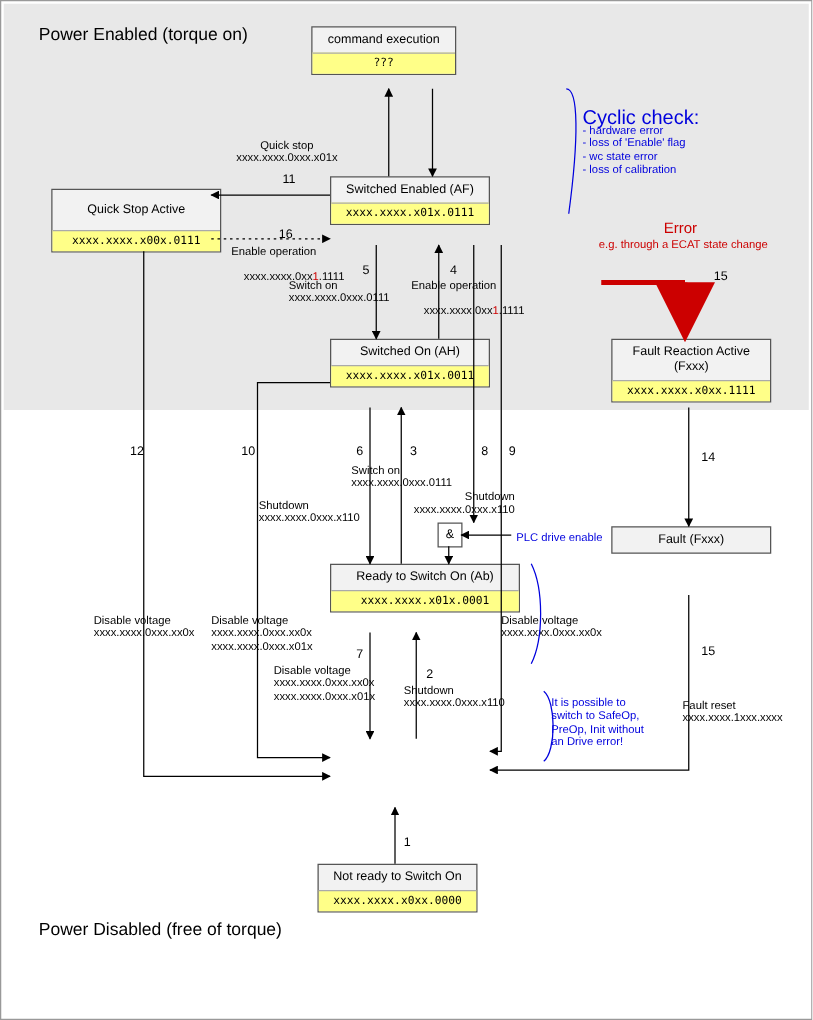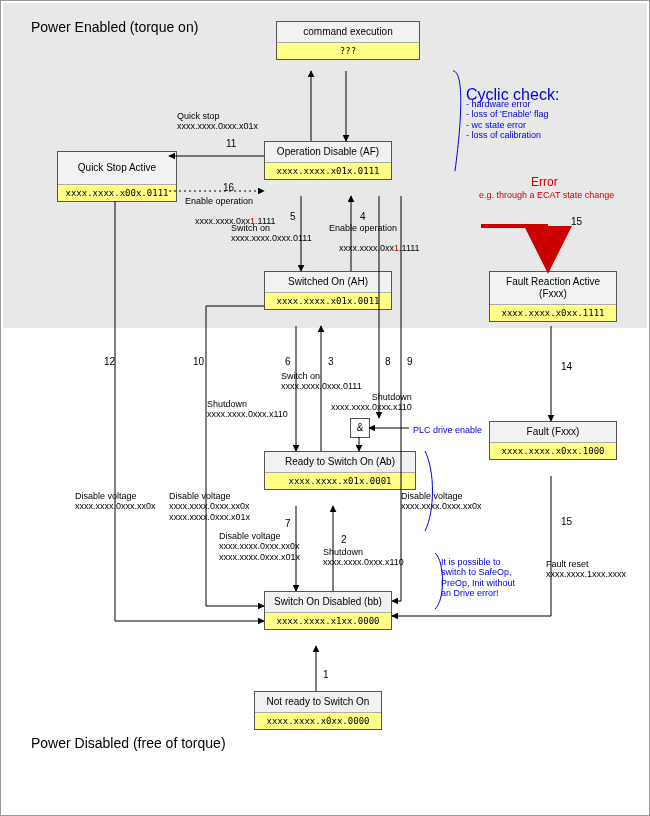--- a/index.html
+++ b/index.html
@@ -23,80 +23,74 @@
 <div class="outer">
   <div class="zone-top"></div>
 
   <div class="title-sec" style="left:30px;top:734px">Power
 Disabled
 (free of torque)</div>
   <div class="title-sec" style="left:30px;top:18px">Power
 Enabled
 (torque on)</div>
 
-  <div class="state" style="left:275px;top:20px;width:144px">
+  <div class="state" style="left:248px;top:20px;width:116px">
     <div class="title">command execution</div>
     <div class="code">???</div>
   </div>
   <div class="state" style="left:263px;top:140px;width:128px">
-    <div class="title">Operation Disable
+    <div class="title">Switched Enabled
 (AF)</div>
     <div class="code">xxxx.xxxx.x01x.0111</div>
   </div>
-  <div class="state" style="left:56px;top:150px;width:120px">
+  <div class="state" style="left:40px;top:150px;width:136px">
     <div class="title" style="padding-top:10px;padding-bottom:10px">Quick Stop Active</div>
     <div class="code">xxxx.xxxx.x00x.0111</div>
   </div>
   <div class="state" style="left:263px;top:270px;width:128px">
     <div class="title">Switched On
 (AH)</div>
     <div class="code">xxxx.xxxx.x01x.0011</div>
   </div>
   <div class="state" style="left:263px;top:450px;width:152px">
     <div class="title">Ready to Switch On
 (Ab)</div>
     <div class="code">xxxx.xxxx.x01x.0001</div>
-  </div>
-  <div class="state" style="left:263px;top:590px;width:128px">
-    <div class="title">Switch On Disabled
-(bb)</div>
-    <div class="code">xxxx.xxxx.x1xx.0000</div>
   </div>
   <div class="state" style="left:253px;top:690px;width:128px">
     <div class="title">Not ready to
 Switch On</div>
     <div class="code">xxxx.xxxx.x0xx.0000</div>
   </div>
   <div class="state" style="left:488px;top:270px;width:128px">
     <div class="title">Fault Reaction Active
 (Fxxx)</div>
     <div class="code">xxxx.xxxx.x0xx.1111</div>
   </div>
   <div class="state" style="left:488px;top:420px;width:128px">
     <div class="title">Fault
 (Fxxx)</div>
-    <div class="code">xxxx.xxxx.x0xx.1000</div>
   </div>
 
   <div class="amp" style="left:349px;top:417px">&amp;</div>
 
   <div class="txt blue" style="left:465px;top:85px;font-size:16px">Cyclic check:</div>
   <div class="txt blue" style="left:465px;top:98px">- hardware error
 - loss of 'Enable' flag
 - wc state error
 - loss of calibration</div>
   <div class="txt red" style="left:530px;top:175px;font-size:12px">Error</div>
   <div class="txt red" style="left:478px;top:189px">e.g. through a ECAT state change</div>
   <div class="txt blue" style="left:440px;top:556px">It is possible to
 switch to SafeOp,
 PreOp, Init without
 an Drive error!</div>
   <div class="txt blue" style="left:412px;top:424px">PLC drive enable</div>
 
-  <div class="txt" style="left:176px;top:110px;text-align:left">Quick stop
+  <div class="txt" style="left:188px;top:110px;text-align:center">Quick stop
 xxxx.xxxx.0xxx.x01x</div>
   <div class="txt" style="left:184px;top:195px">Enable operation</div>
   <div class="txt" style="left:184px;top:205px">
     <span>xxxx.xxxx.0xx</span><span class="red1">1</span><span>.1111</span>
   </div>
   <div class="txt" style="left:230px;top:222px">Switch on
 xxxx.xxxx.0xxx.0111</div>
   <div class="txt" style="left:328px;top:222px">Enable operation</div>
   <div class="txt" style="left:328px;top:232px">
     <span>xxxx.xxxx.0xx</span><span class="red1">1</span><span>.1111</span>

